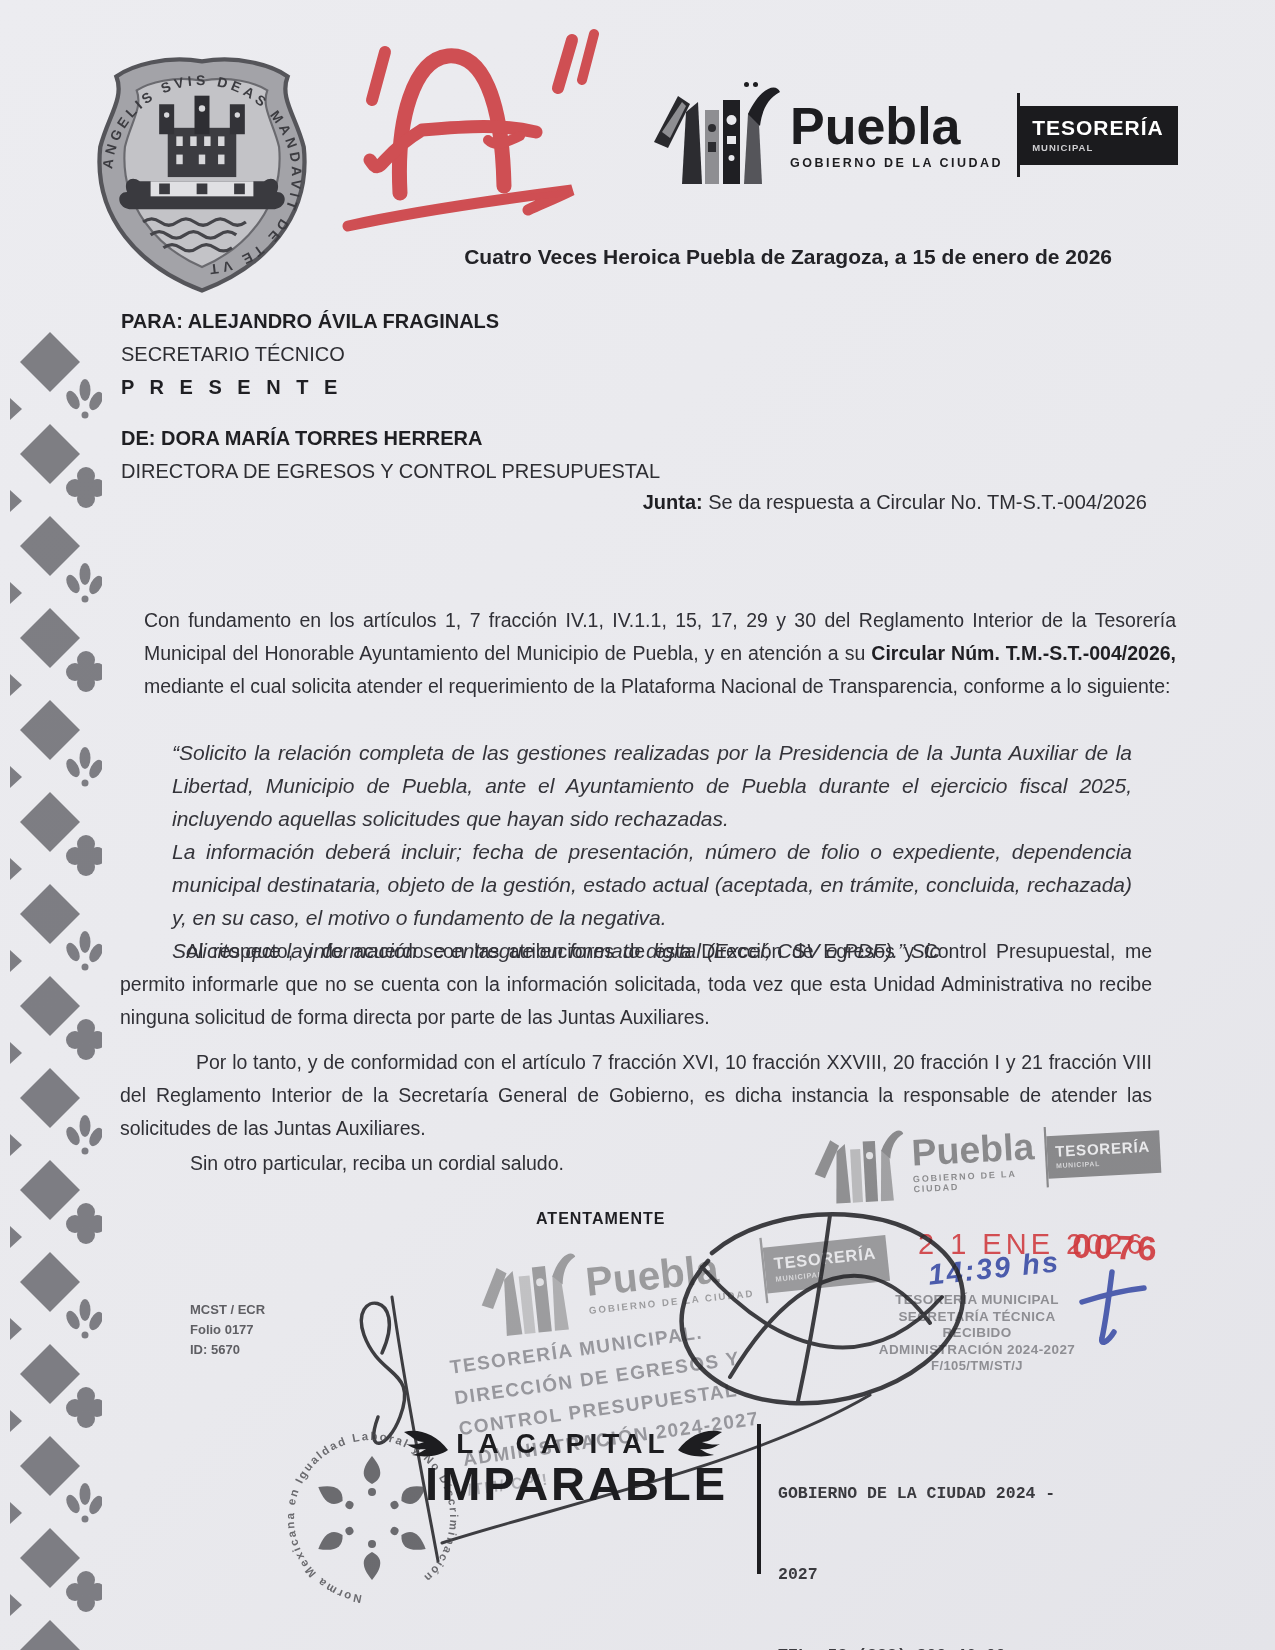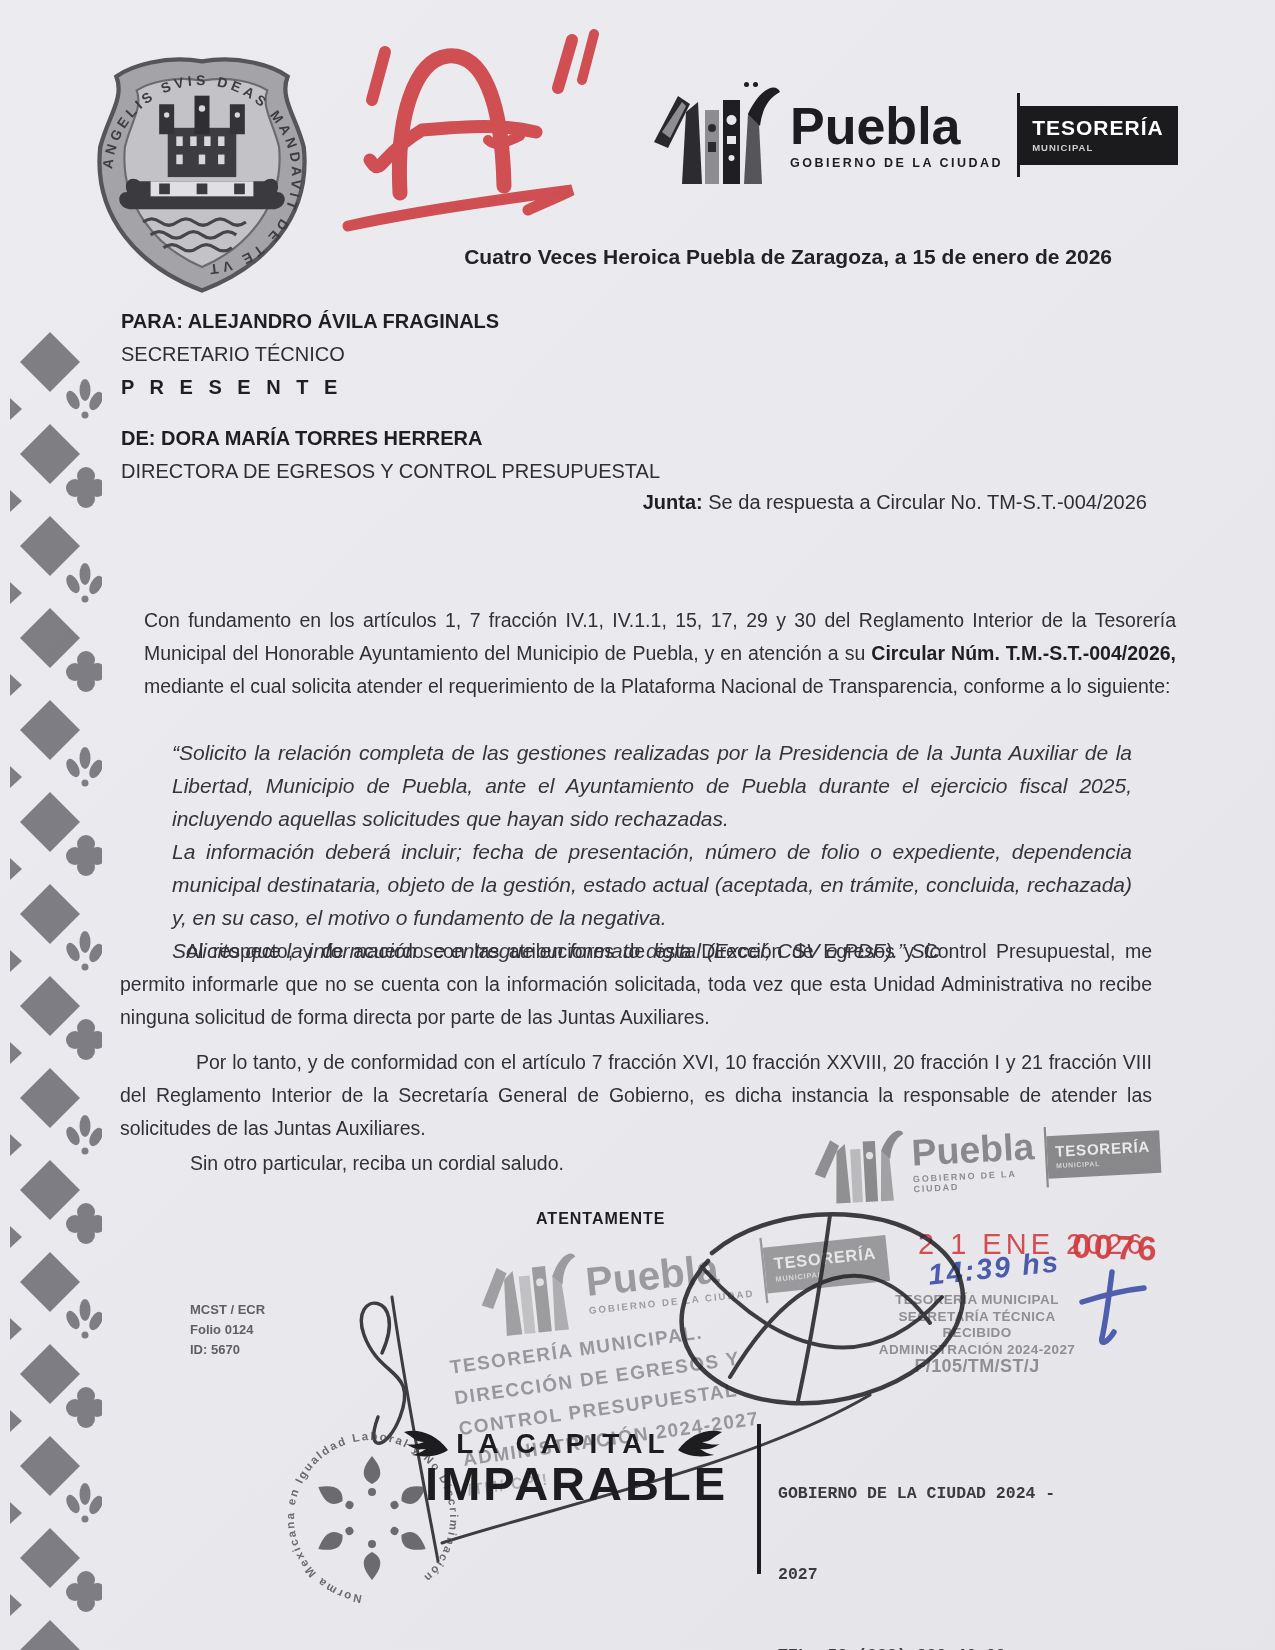--- a/index.html
+++ b/index.html
@@ -35,21 +35,21 @@
   .para .b{font-weight:bold;color:#1f1f23;}
   .quote{font-style:italic;font-size:21px;line-height:33px;text-align:justify;color:#34343a;}
   .quote p{margin:0;}
   .closing{font-size:19.5px;color:#303036;}
   .atent{font-weight:bold;font-size:16px;letter-spacing:1px;color:#1f1f23;}
   
   .red-date{color:#d0393d;font-weight:normal;font-size:29px;letter-spacing:4px;font-family:"Liberation Sans",sans-serif;opacity:.88;text-align:right;}
   .red-folio{color:#d0393d;font-weight:bold;font-size:34px;letter-spacing:3px;opacity:.9;transform:rotate(2deg);}
   .blue-time{color:#3b4da6;font-weight:bold;font-style:italic;font-size:29px;transform:rotate(-6deg);opacity:.9;letter-spacing:2px;}
   .rcv{color:#8a8a8f;text-align:center;width:270px;font-size:13.5px;line-height:16.5px;font-weight:bold;letter-spacing:.4px;opacity:.95;}
-  .rcv .sm{font-size:18px;}
+  .rcv .sm{font-size:13px;}
   .ostamp{color:#7d7d83;font-size:19px;line-height:31px;font-weight:bold;letter-spacing:1.5px;transform:rotate(-8deg);transform-origin:left top;opacity:.75;}
   .folio-note{font-size:13px;line-height:20px;color:#47474c;font-weight:bold;opacity:.85;}
   
   .capital{text-align:right;color:#1d1d20;}
   .capital .l1{display:flex;align-items:center;justify-content:center;gap:8px;font-weight:bold;font-size:28px;letter-spacing:5px;}
   .capital .l2{font-weight:bold;font-size:47px;letter-spacing:3px;margin-top:0px;line-height:1;}
   .vline{width:4px;background:#1d1d20;}
   .address{font-family:"Liberation Mono","DejaVu Sans Mono",monospace;font-size:16.5px;line-height:27px;color:#3a3a3f;font-weight:bold;white-space:pre;}
 </style>
 </head>
@@ -258,21 +258,21 @@
   <div class="abs rcv" style="left:842px;top:1292px;">
     <div>TESORERÍA MUNICIPAL</div>
     <div>SECRETARÍA TÉCNICA</div>
     <div>RECIBIDO</div>
     <div>ADMINISTRACIÓN 2024-2027</div>
     <div class="sm">F/105/TM/ST/J</div>
   </div>
 
   <div class="abs folio-note" style="left:190px;top:1300px;">
     <div>MCST / ECR</div>
-    <div>Folio 0124</div>
+    <div>Folio 0177</div>
     <div>ID: 5670</div>
   </div>
 
   <svg class="abs" style="left:230px;top:1205px;" width="860" height="420" viewBox="0 0 860 420">
     <g stroke="#26262a" fill="none" stroke-linecap="round" opacity="0.88">
       <path d="M482,48 C548,-8 688,-4 726,64 C760,132 662,204 560,198 C462,192 420,120 478,56" stroke-width="4.5"></path>
       <path d="M500,172 C566,62 642,38 700,118" stroke-width="4"></path>
       <path d="M472,62 C556,158 644,168 712,92" stroke-width="4"></path>
       <path d="M600,10 C592,70 580,140 568,196" stroke-width="4"></path>
       <path d="M640,190 C520,260 330,300 212,338" stroke-width="3"></path>

